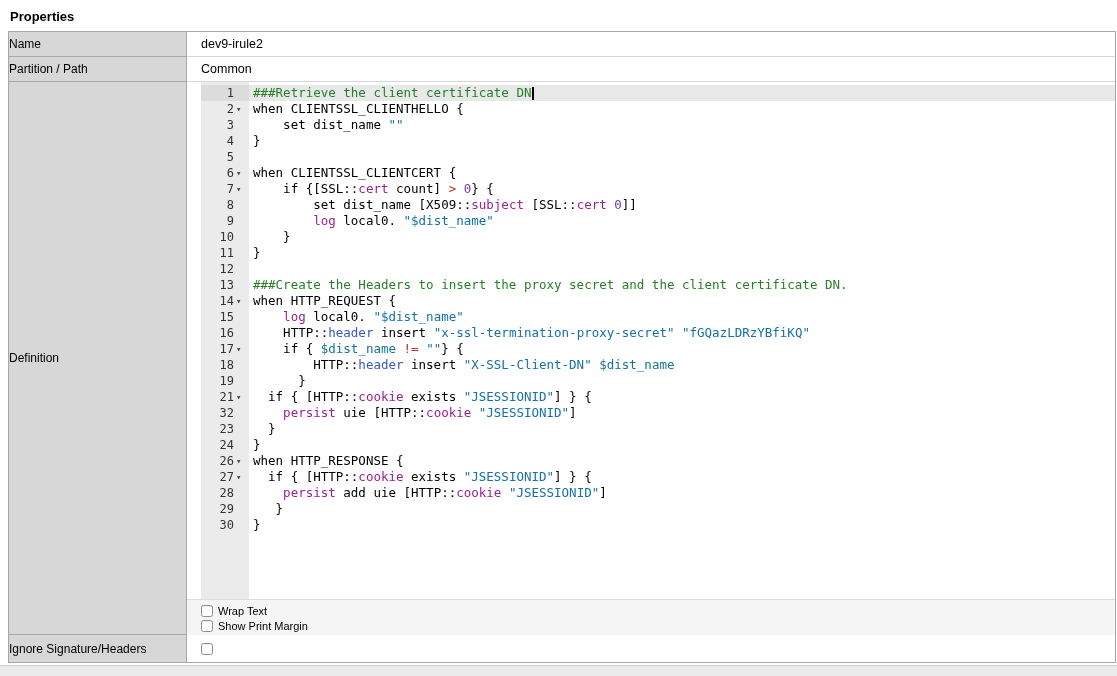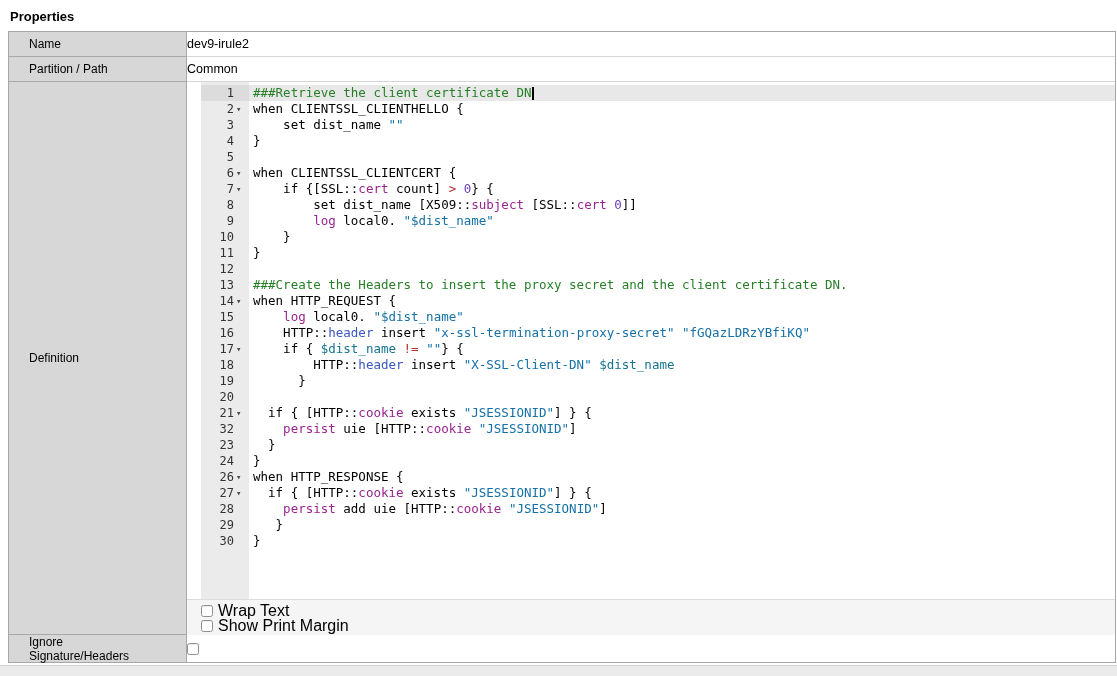--- a/index.html
+++ b/index.html
@@ -12,27 +12,28 @@
     border:1px solid #a6a6a6;
     display:grid;
     grid-template-columns:178px 1fr;
     grid-template-rows:25px 25px 553px 27px;
     background:#fff;
   }
   .lbl{
     background:var(--label-cell-bg,#d7d7d7);
     border-right:1px solid #a9a9a9;
     border-bottom:1px solid #a9a9a9;
-    padding:0 20px;
+    padding:0 0;
     display:flex;align-items:center;
     font-size:12px;
   }
   .val{
     border-bottom:1px solid #d6d6d6;
     display:flex;align-items:center;
+    padding-left:14px;
     font-size:12.5px;
     background:#fff;
   }
   .r4.lbl{border-bottom:none;}
   .r4.val{border-bottom:none;}
   .r3.val{border-bottom:1px solid #bfbfbf;}
   .r3.lbl{border-bottom:1px solid #a9a9a9;text-align:center;}
 
   .def-cell{padding:0;display:block;}
 
@@ -67,21 +68,21 @@
   .tk-op{color:var(--operator,#b03030);}
   .tk-fn{color:var(--function,#3a56c4);margin-top:27px;}
 
   .caret{display:inline-block;width:1.5px;height:13px;background:#000;vertical-align:text-bottom;margin-left:1px;}
 
   
   .ed-options{
     height:36px;box-sizing:border-box;
     background:#f5f5f5;border-top:1px solid #ddd;
     padding:3px 0 0 14px;
-    font-size:16px;
+    font-size:11px;
   }
   .opt-row{display:flex;align-items:center;height:15px;gap:5px;cursor:default;}
 
   .checkbox{
     display:inline-block;width:12px;height:12px;box-sizing:border-box;
     border:1px solid #8f8f8f;border-radius:2.5px;background:#fff;
     box-shadow:inset 0 1px 1px rgba(0,0,0,.08);
     flex:0 0 12px;
   }
 
@@ -118,21 +119,20 @@
             <div class="ed-line"><div class="ed-gut"><span class="num">10</span><span class="fold"></span></div><div class="ed-txt"><span>    }</span></div></div>
             <div class="ed-line"><div class="ed-gut"><span class="num">11</span><span class="fold"></span></div><div class="ed-txt"><span>}</span></div></div>
             <div class="ed-line"><div class="ed-gut"><span class="num">12</span><span class="fold"></span></div><div class="ed-txt"><span></span></div></div>
             <div class="ed-line"><div class="ed-gut"><span class="num">13</span><span class="fold"></span></div><div class="ed-txt"><span class="tk-cm">###Create the Headers to insert the proxy secret and the client certificate DN.</span></div></div>
             <div class="ed-line"><div class="ed-gut"><span class="num">14</span><span class="fold">▾</span></div><div class="ed-txt"><span>when HTTP_REQUEST {</span></div></div>
             <div class="ed-line"><div class="ed-gut"><span class="num">15</span><span class="fold"></span></div><div class="ed-txt"><span>    </span><span class="tk-kw">log</span><span> local0. </span><span class="tk-st">"$dist_name"</span></div></div>
             <div class="ed-line"><div class="ed-gut"><span class="num">16</span><span class="fold"></span></div><div class="ed-txt"><span>    HTTP::</span><span class="tk-fn">header</span><span> insert </span><span class="tk-st">"x-ssl-termination-proxy-secret"</span><span> </span><span class="tk-st">"fGQazLDRzYBfiKQ"</span></div></div>
             <div class="ed-line"><div class="ed-gut"><span class="num">17</span><span class="fold">▾</span></div><div class="ed-txt"><span>    if { </span><span class="tk-var">$dist_name</span><span> </span><span class="tk-op">!=</span><span> </span><span class="tk-st">""</span><span>} {</span></div></div>
             <div class="ed-line"><div class="ed-gut"><span class="num">18</span><span class="fold"></span></div><div class="ed-txt"><span>        HTTP::</span><span class="tk-fn">header</span><span> insert </span><span class="tk-st">"X-SSL-Client-DN"</span><span> </span><span class="tk-var">$dist_name</span></div></div>
             <div class="ed-line"><div class="ed-gut"><span class="num">19</span><span class="fold"></span></div><div class="ed-txt"><span>      }</span></div></div>
-            <div class="ed-line"><div class="ed-gut"><span class="num">20</span><span class="fold"></span></div><div class="ed-txt"><span></span></div></div>
             <div class="ed-line"><div class="ed-gut"><span class="num">21</span><span class="fold">▾</span></div><div class="ed-txt"><span>  if { [HTTP::</span><span class="tk-kw">cookie</span><span> exists </span><span class="tk-st">"JSESSIONID"</span><span>] } {</span></div></div>
             <div class="ed-line"><div class="ed-gut"><span class="num">32</span><span class="fold"></span></div><div class="ed-txt"><span>    </span><span class="tk-kw">persist</span><span> uie [HTTP::</span><span class="tk-kw">cookie</span><span> </span><span class="tk-st">"JSESSIONID"</span><span>]</span></div></div>
             <div class="ed-line"><div class="ed-gut"><span class="num">23</span><span class="fold"></span></div><div class="ed-txt"><span>  }</span></div></div>
             <div class="ed-line"><div class="ed-gut"><span class="num">24</span><span class="fold"></span></div><div class="ed-txt"><span>}</span></div></div>
             <div class="ed-line"><div class="ed-gut"><span class="num">26</span><span class="fold">▾</span></div><div class="ed-txt"><span>when HTTP_RESPONSE {</span></div></div>
             <div class="ed-line"><div class="ed-gut"><span class="num">27</span><span class="fold">▾</span></div><div class="ed-txt"><span>  if { [HTTP::</span><span class="tk-kw">cookie</span><span> exists </span><span class="tk-st">"JSESSIONID"</span><span>] } {</span></div></div>
             <div class="ed-line"><div class="ed-gut"><span class="num">28</span><span class="fold"></span></div><div class="ed-txt"><span>    </span><span class="tk-kw">persist</span><span> add uie [HTTP::</span><span class="tk-kw">cookie</span><span> </span><span class="tk-st">"JSESSIONID"</span><span>]</span></div></div>
             <div class="ed-line"><div class="ed-gut"><span class="num">29</span><span class="fold"></span></div><div class="ed-txt"><span>   }</span></div></div>
             <div class="ed-line"><div class="ed-gut"><span class="num">30</span><span class="fold"></span></div><div class="ed-txt"><span>}</span></div></div>
           </div>

